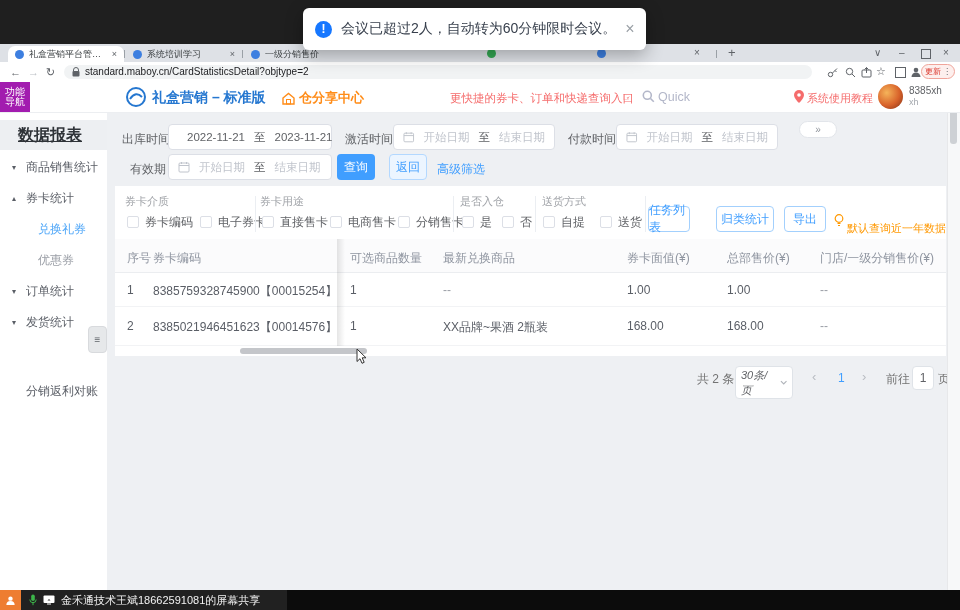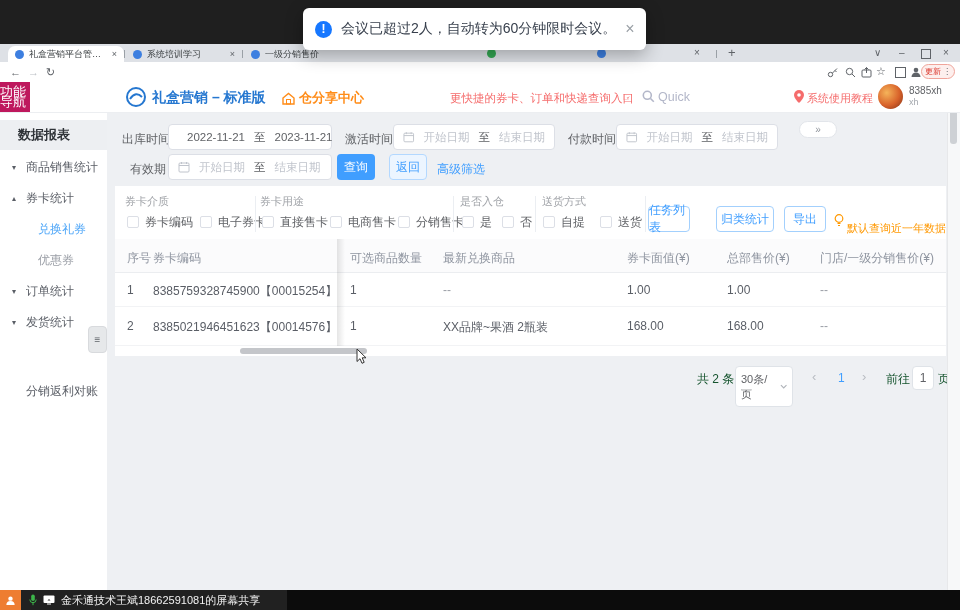--- a/index.html
+++ b/index.html
@@ -30,42 +30,42 @@
   .omnibox{position:absolute;left:64px;top:2.5px;width:748px;height:14px;background:#f1f3f4;
     border-radius:8px;display:flex;align-items:center;gap:5px;padding:0 8px;box-sizing:border-box;}
   .url{font-size:10px;color:#202124;white-space:nowrap;}
   .update-pill{position:absolute;left:921px;top:2px;width:34px;height:15px;border:1px solid #f0a49a;
     background:#fdefed;border-radius:8px;display:flex;align-items:center;justify-content:center;
     gap:2px;box-sizing:border-box;}
   .update-pill span{font-size:8px;color:#d93025;}
   .update-pill i{font-style:normal;font-size:8px;color:#5f6368;}
   
   .appheader{left:0;top:82px;width:960px;height:30px;background:#fff;border-bottom:1px solid #eceef1;z-index:5;}
-  .navtoggle{position:absolute;left:0;top:0;width:30px;height:30px;background:#be185d;color:#fff;
-    font-size:13px;line-height:10px;display:flex;flex-direction:column;
+  .navtoggle{position:absolute;left:0;top:0;width:30px;height:30px;background:#a21caf;color:#fff;
+    font-size:10px;line-height:10px;display:flex;flex-direction:column;align-items:center;
     justify-content:center;cursor:pointer;}
   .brand{position:absolute;left:152px;top:7px;font-size:14px;font-weight:bold;color:#2577d0;white-space:nowrap;}
   .share-center{position:absolute;left:282px;top:7px;display:flex;align-items:center;gap:4px;
     color:#ff8d1a;font-size:13px;font-weight:bold;cursor:pointer;}
   .quick-entry{position:absolute;left:450px;top:9px;font-size:11.5px;color:#f56c6c;white-space:nowrap;cursor:pointer;}
   .hand{position:absolute;left:622px;top:8px;color:#f56c6c;font-size:12px;}
   .quick{position:absolute;left:658px;top:8px;font-size:12.5px;color:#b3b7c9;cursor:pointer;}
   .tutorial{position:absolute;left:807px;top:9px;font-size:11px;color:#f56c6c;cursor:pointer;}
   .avatar{position:absolute;left:878px;top:2px;width:25px;height:25px;border-radius:50%;
     background:radial-gradient(circle at 35% 35%, #f5b45a 0%, #d8622a 55%, #7e2f16 100%);}
   .uname{position:absolute;left:909px;top:3px;font-size:10px;color:#606266;}
   .usub{position:absolute;left:909px;top:15px;font-size:9px;color:#a3a7ad;}
   
   .page{left:0;top:112px;width:947px;height:478px;background:#eef0f3;}
   .scrolltrack{left:947px;top:82px;width:13px;height:508px;background:#f7f8f9;border-left:1px solid #e7e8ea;box-sizing:border-box;}
   .scrollthumb{left:950px;top:86px;width:7px;height:58px;background:#ced1d5;border-radius:3px;}
   
   .sidebar{position:absolute;left:0;top:0;width:107px;height:478px;background:#fff;}
   .side-title{position:absolute;left:0;top:8px;width:107px;height:30px;background:#edeff2;
-    font-size:13px;font-weight:bold;color:#2f3338;line-height:30px;padding-left:18px;box-sizing:border-box;}
+    font-size:16px;font-weight:bold;color:#2f3338;line-height:30px;padding-left:18px;box-sizing:border-box;text-decoration:underline;}
   .side-item{position:absolute;left:0;width:107px;height:31px;line-height:31px;font-size:12px;
     color:#5a5e66;cursor:pointer;white-space:nowrap;}
   .side-item .arr{position:absolute;left:12px;font-size:8px;color:#5a5e66;}
   .side-item .lbl{position:absolute;left:26px;}
   .side-item .lbl.sub{left:38px;}
   .side-item.sel .lbl{color:#4ea6f8;}
   .side-item.dim .lbl{color:#9a9ea6;}
   .handle{left:88px;top:326px;width:19px;height:27px;background:#e6e8ea;border:1px solid #d8dadd;
     border-radius:4px;box-sizing:border-box;display:flex;align-items:center;justify-content:center;
     font-size:10px;color:#5f6368;z-index:8;cursor:pointer;}
@@ -99,24 +99,24 @@
   .thead{position:absolute;left:0;top:53px;width:831px;height:34px;background:#fbfbfc;
     border-bottom:1px solid #ebedf0;box-sizing:border-box;}
   .trow{position:absolute;left:0;width:831px;}
   .tcell{position:absolute;font-size:12px;color:#5a5e66;white-space:nowrap;}
   .thead .tcell{color:#8f95a0;}
   .c0{left:12px}.c1{left:38px}.c2{left:235px}.c3{left:328px}.c4{left:512px}.c5{left:612px}.c6{left:705px}
   .col-shadow{position:absolute;left:222px;top:53px;width:8px;height:107px;
     background:linear-gradient(to right, rgba(0,0,0,.10), rgba(0,0,0,0));}
   .hscroll{position:absolute;left:125px;top:162px;width:127px;height:6px;background:#c4c6ca;border-radius:3px;cursor:pointer;}
   
-  .pgtext{position:absolute;font-size:12px;color:#14532d;white-space:nowrap;}
-  .pgselect{position:absolute;left:735px;top:254px;width:58px;height:41px;border:1px solid #dfe3e8;
+  .pgtext{position:absolute;font-size:12px;color:#737373;white-space:nowrap;}
+  .pgselect{position:absolute;left:735px;top:254px;width:58px;height:33px;border:1px solid #dfe3e8;
     border-radius:4px;background:#fff;box-sizing:border-box;display:flex;align-items:center;
-    padding:0 5px;gap:4px;cursor:pointer;}
+    padding:0 5px;gap:4px;cursor:pointer;font-style:italic;}
   .pgselect span{font-size:11px;color:#606266;}
   .pgarrow{position:absolute;font-size:13px;color:#b8bcc2;cursor:pointer;}
   .pgnum{position:absolute;font-size:12px;color:#409eff;cursor:pointer;}
   .pginput{position:absolute;left:912px;top:254px;width:22px;height:24px;border:1px solid #dfe3e8;
     border-radius:4px;background:#fff;box-sizing:border-box;font-size:12px;color:#606266;
     display:flex;align-items:center;justify-content:center;cursor:text;}
   
   .taskbar{left:0;top:590px;width:960px;height:20px;background:#0c0c0c;}
   .tb-orange{position:absolute;left:0;top:0;width:21px;height:20px;background:#ee7d31;
     display:flex;align-items:center;justify-content:center;}
@@ -155,20 +155,27 @@
     <span class="winctl" style="left:874px">∨</span>
     <span class="winctl" style="left:899px">–</span>
     <span class="winctl" style="left:921px;top:5px;width:8px;height:8px;border:1px solid #5f6368"></span>
     <span class="winctl" style="left:943px">×</span>
   </div>
 
   <div class="abs toolbar">
     <span class="navic" style="left:10px">←</span>
     <span class="navic" style="left:28px;color:#bdc1c6">→</span>
     <span class="navic" style="left:46px">↻</span>
+    <div class="omnibox">
+      <svg width="8" height="10" viewBox="0 0 8 10">
+          <path d="M1.5 4V3a2.5 2.5 0 0 1 5 0v1" fill="none" stroke="#5f6368" stroke-width="1"></path>
+          <rect x="0.5" y="4" width="7" height="5.5" rx="1" fill="#5f6368"></rect>
+        </svg>
+      <span class="url">standard.maboy.cn/CardStatisticsDetail?objtype=2</span>
+    </div>
     <svg class="abs" style="left:827px;top:5px" width="11" height="11" viewBox="0 0 11 11">
         <circle cx="3.5" cy="7.5" r="2.2" fill="none" stroke="#5f6368"></circle>
         <path d="M5.5 6 10 1.5M8 3.5l1.5 1.5" stroke="#5f6368" fill="none"></path>
       </svg>
     <svg class="abs" style="left:845px;top:5px" width="11" height="11" viewBox="0 0 11 11">
         <circle cx="4.5" cy="4.5" r="3.2" fill="none" stroke="#5f6368"></circle>
         <path d="M7 7l3 3" stroke="#5f6368"></path>
       </svg>
     <svg class="abs" style="left:861px;top:5px" width="11" height="11" viewBox="0 0 11 11">
         <rect x="1" y="3" width="9" height="7" rx="1" fill="none" stroke="#5f6368"></rect>

